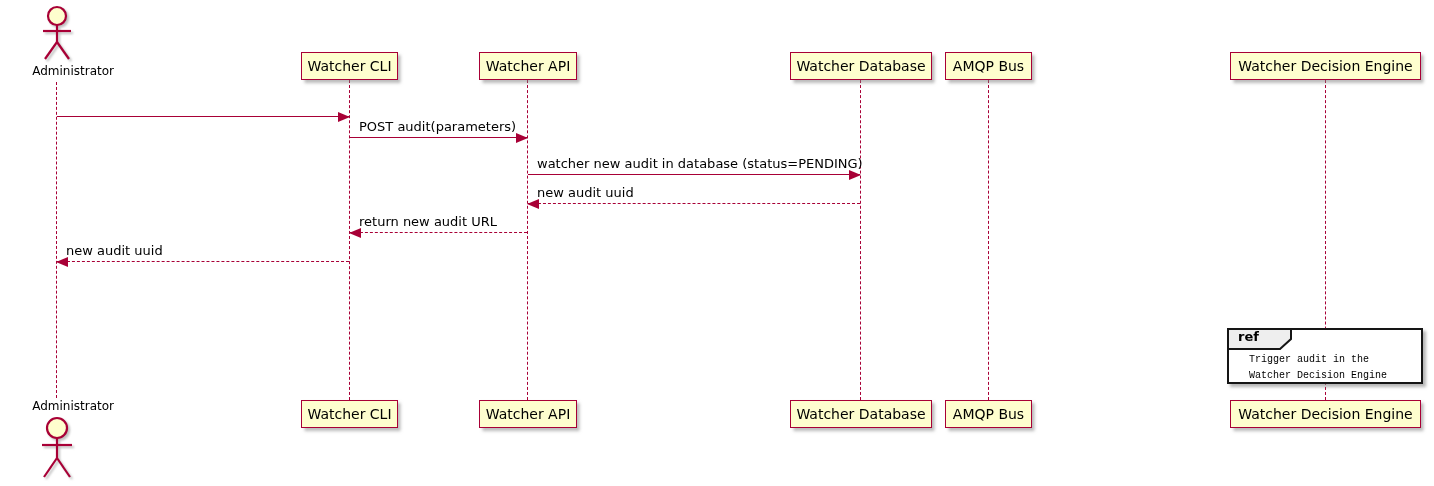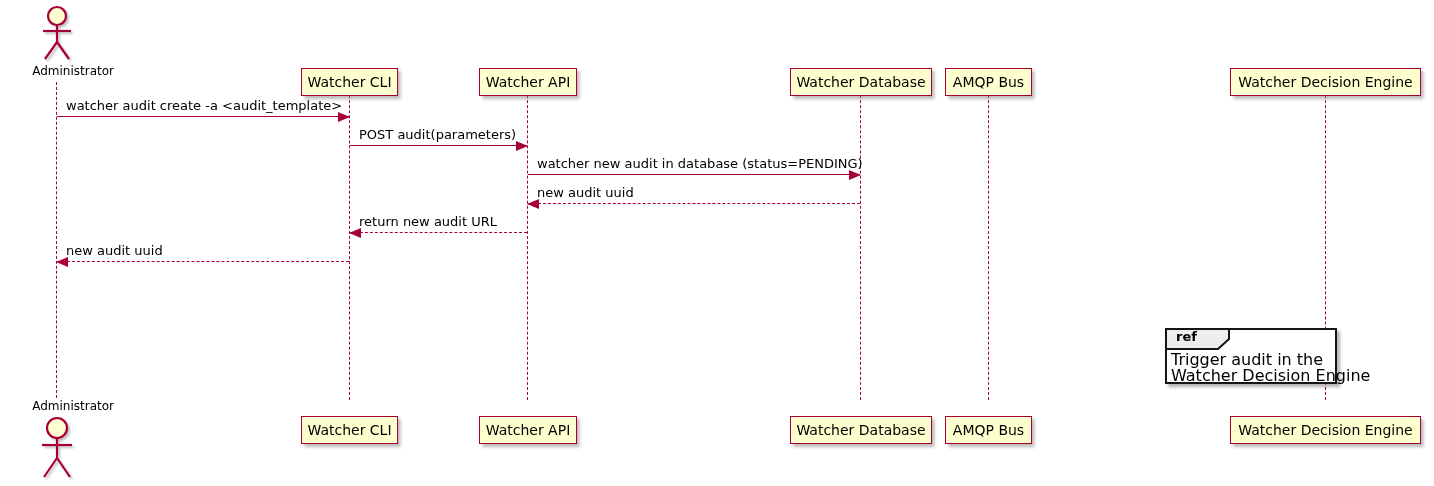--- a/index.html
+++ b/index.html
@@ -15,21 +15,21 @@
     overflow:hidden;
   }
   .lifeline{
     position:absolute;width:0;border-left:1px dashed var(--line);
   }
   .pbox{
     position:absolute;height:28px;box-sizing:border-box;
     background:var(--participant-fill);border:1.8px solid var(--line);
     box-shadow:2.5px 3px 3px rgba(130,130,130,.55);
     display:flex;align-items:center;justify-content:center;
-    font-size:14px;white-space:nowrap;z-index:3;margin-top:16px;
+    font-size:14px;white-space:nowrap;z-index:3;
   }
   .actor-label{
     position:absolute;width:114px;text-align:right;font-size:12px;
     white-space:nowrap;z-index:3;
   }
   .actor-fig{position:absolute;z-index:3;filter:drop-shadow(2px 2px 1px rgba(150,150,150,.6));}
   .msg{position:absolute;height:20px;z-index:2;}
   .msg .lbl{
     position:absolute;left:9px;bottom:4px;white-space:nowrap;font-size:13px;
   }
@@ -38,21 +38,21 @@
   .msg .ln.dashed{border-bottom:1.5px dashed var(--line);}
   .ah{position:absolute;width:0;height:0;bottom:-5px;}
   .ah.right{right:-1px;border-left:12px solid var(--line);border-top:5px solid transparent;border-bottom:5px solid transparent;}
   .ah.left{left:-1px;border-right:12px solid var(--line);border-top:5px solid transparent;border-bottom:5px solid transparent;}
   .ref{
     position:absolute;box-sizing:border-box;background:#ffffff;
     border:2px solid #151515;box-shadow:3px 3px 3px rgba(130,130,130,.6);z-index:4;
   }
   .ref-tab{position:absolute;left:-2px;top:-2px;width:66px;height:22px;}
   .ref-tab .kw{position:absolute;left:11px;top:1px;font-size:13px;font-weight:bold;}
-  .ref-body{margin:22px 0 0 4px;font-size:16px;line-height:16px;white-space:nowrap;}
+  .ref-body{margin:22px 0 0 20px;font-size:10px;line-height:16px;white-space:nowrap;font-family:Liberation Mono, monospace;}
 </style>
 </head>
 <body>
 
 <div id="canvas">
 
   <div class="lifeline" style="left:56px;top:82px;height:316px"></div>
   <div class="lifeline" style="left:349px;top:80px;height:320px"></div>
   <div class="lifeline" style="left:527px;top:80px;height:320px"></div>
   <div class="lifeline" style="left:860px;top:80px;height:320px"></div>
@@ -68,26 +68,25 @@
   </svg>
   <div class="actor-label" style="left:0;top:64px">Administrator</div>
 
   <div class="pbox" style="left:301px;top:52px;width:97px">Watcher CLI</div>
   <div class="pbox" style="left:479px;top:52px;width:98px">Watcher API</div>
   <div class="pbox" style="left:790px;top:52px;width:142px">Watcher Database</div>
   <div class="pbox" style="left:945px;top:52px;width:87px">AMQP Bus</div>
   <div class="pbox" style="left:1230px;top:52px;width:191px">Watcher Decision Engine</div>
 
   <div class="msg" style="left:57px;top:97px;width:292px">
-    <div class="lbl">watcher audit create -a &lt;audit_template&gt;</div>
     <div class="ln solid"></div>
     <div class="ah right"></div>
   </div>
 
-  <div class="msg" style="left:350px;top:126px;width:177px">
+  <div class="msg" style="left:350px;top:118px;width:177px">
     <div class="lbl">POST audit(parameters)</div>
     <div class="ln solid"></div>
     <div class="ah right"></div>
   </div>
 
   <div class="msg" style="left:528px;top:155px;width:332px">
     <div class="lbl">watcher new audit in database (status=PENDING)</div>
     <div class="ln solid"></div>
     <div class="ah right"></div>
   </div>
@@ -105,21 +104,21 @@
   </div>
 
   <div class="msg" style="left:57px;top:242px;width:292px">
     <div class="lbl">new audit uuid</div>
     <div class="ln dashed"></div>
     <div class="ah left"></div>
   </div>
 
 
 
-  <div class="ref" style="left:1165px;top:328px;width:172px;height:56px">
+  <div class="ref" style="left:1227px;top:328px;width:196px;height:56px">
     <div class="ref-tab">
       <svg width="66" height="22" viewBox="0 0 66 22">
         <path d="M1,1 H64 V11 L53,21 H1 Z" fill="#EEEEEE" stroke="#151515" stroke-width="2"></path>
       </svg>
       <span class="kw">ref</span>
     </div>
     <div class="ref-body">
       <div>Trigger audit in the</div>
       <div>Watcher Decision Engine</div>
     </div>

